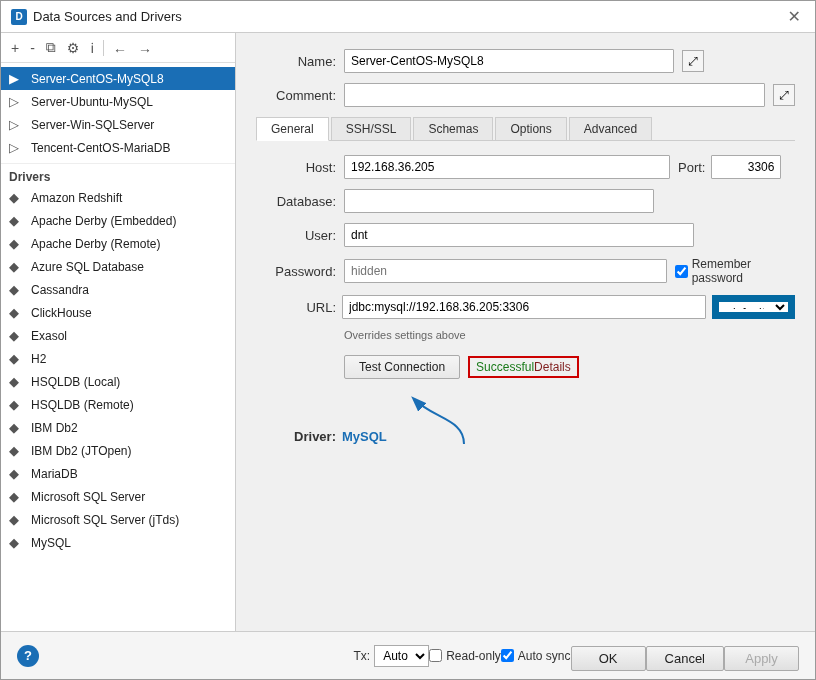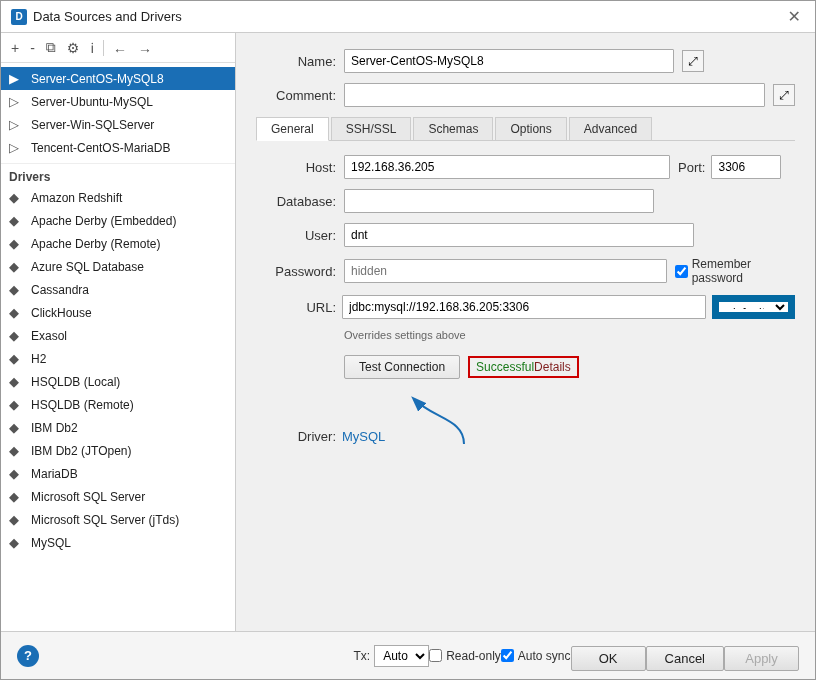--- a/index.html
+++ b/index.html
@@ -165,21 +165,21 @@
       border-radius: 1px;
     }
 
     .form-input.placeholder-hidden {
       color: #ef4444;
     }
 
     .input-name { width: 330px; }
     .input-comment { flex: 1; }
     .input-host { width: 326px; }
-    .input-port { width: 70px; }
+    .input-port { width: 70px; text-align: right; }
     .input-database { width: 310px; }
     .input-user { width: 350px; }
     .input-password { width: 350px; }
     .input-url { flex: 1; }
 
     .expand-btn {
       border: 1px solid #aaa;
       background: #f5f5f5;
       width: 22px;
       height: 22px;
@@ -281,20 +281,21 @@
       gap: 0;
     }
 
     .success-text { color: #1a7a1a; font-weight: 500; }
     .details-text { color: #7f1d1d; text-align: right; }
 
     .driver-row {
       display: flex;
       align-items: center;
       gap: 6px;
+      font-weight: bold;
     }
 
     .driver-link {
       color: #1a6eb5;
       text-decoration: none;
       cursor: pointer;
       font-size: 13px;
     }
 
     

